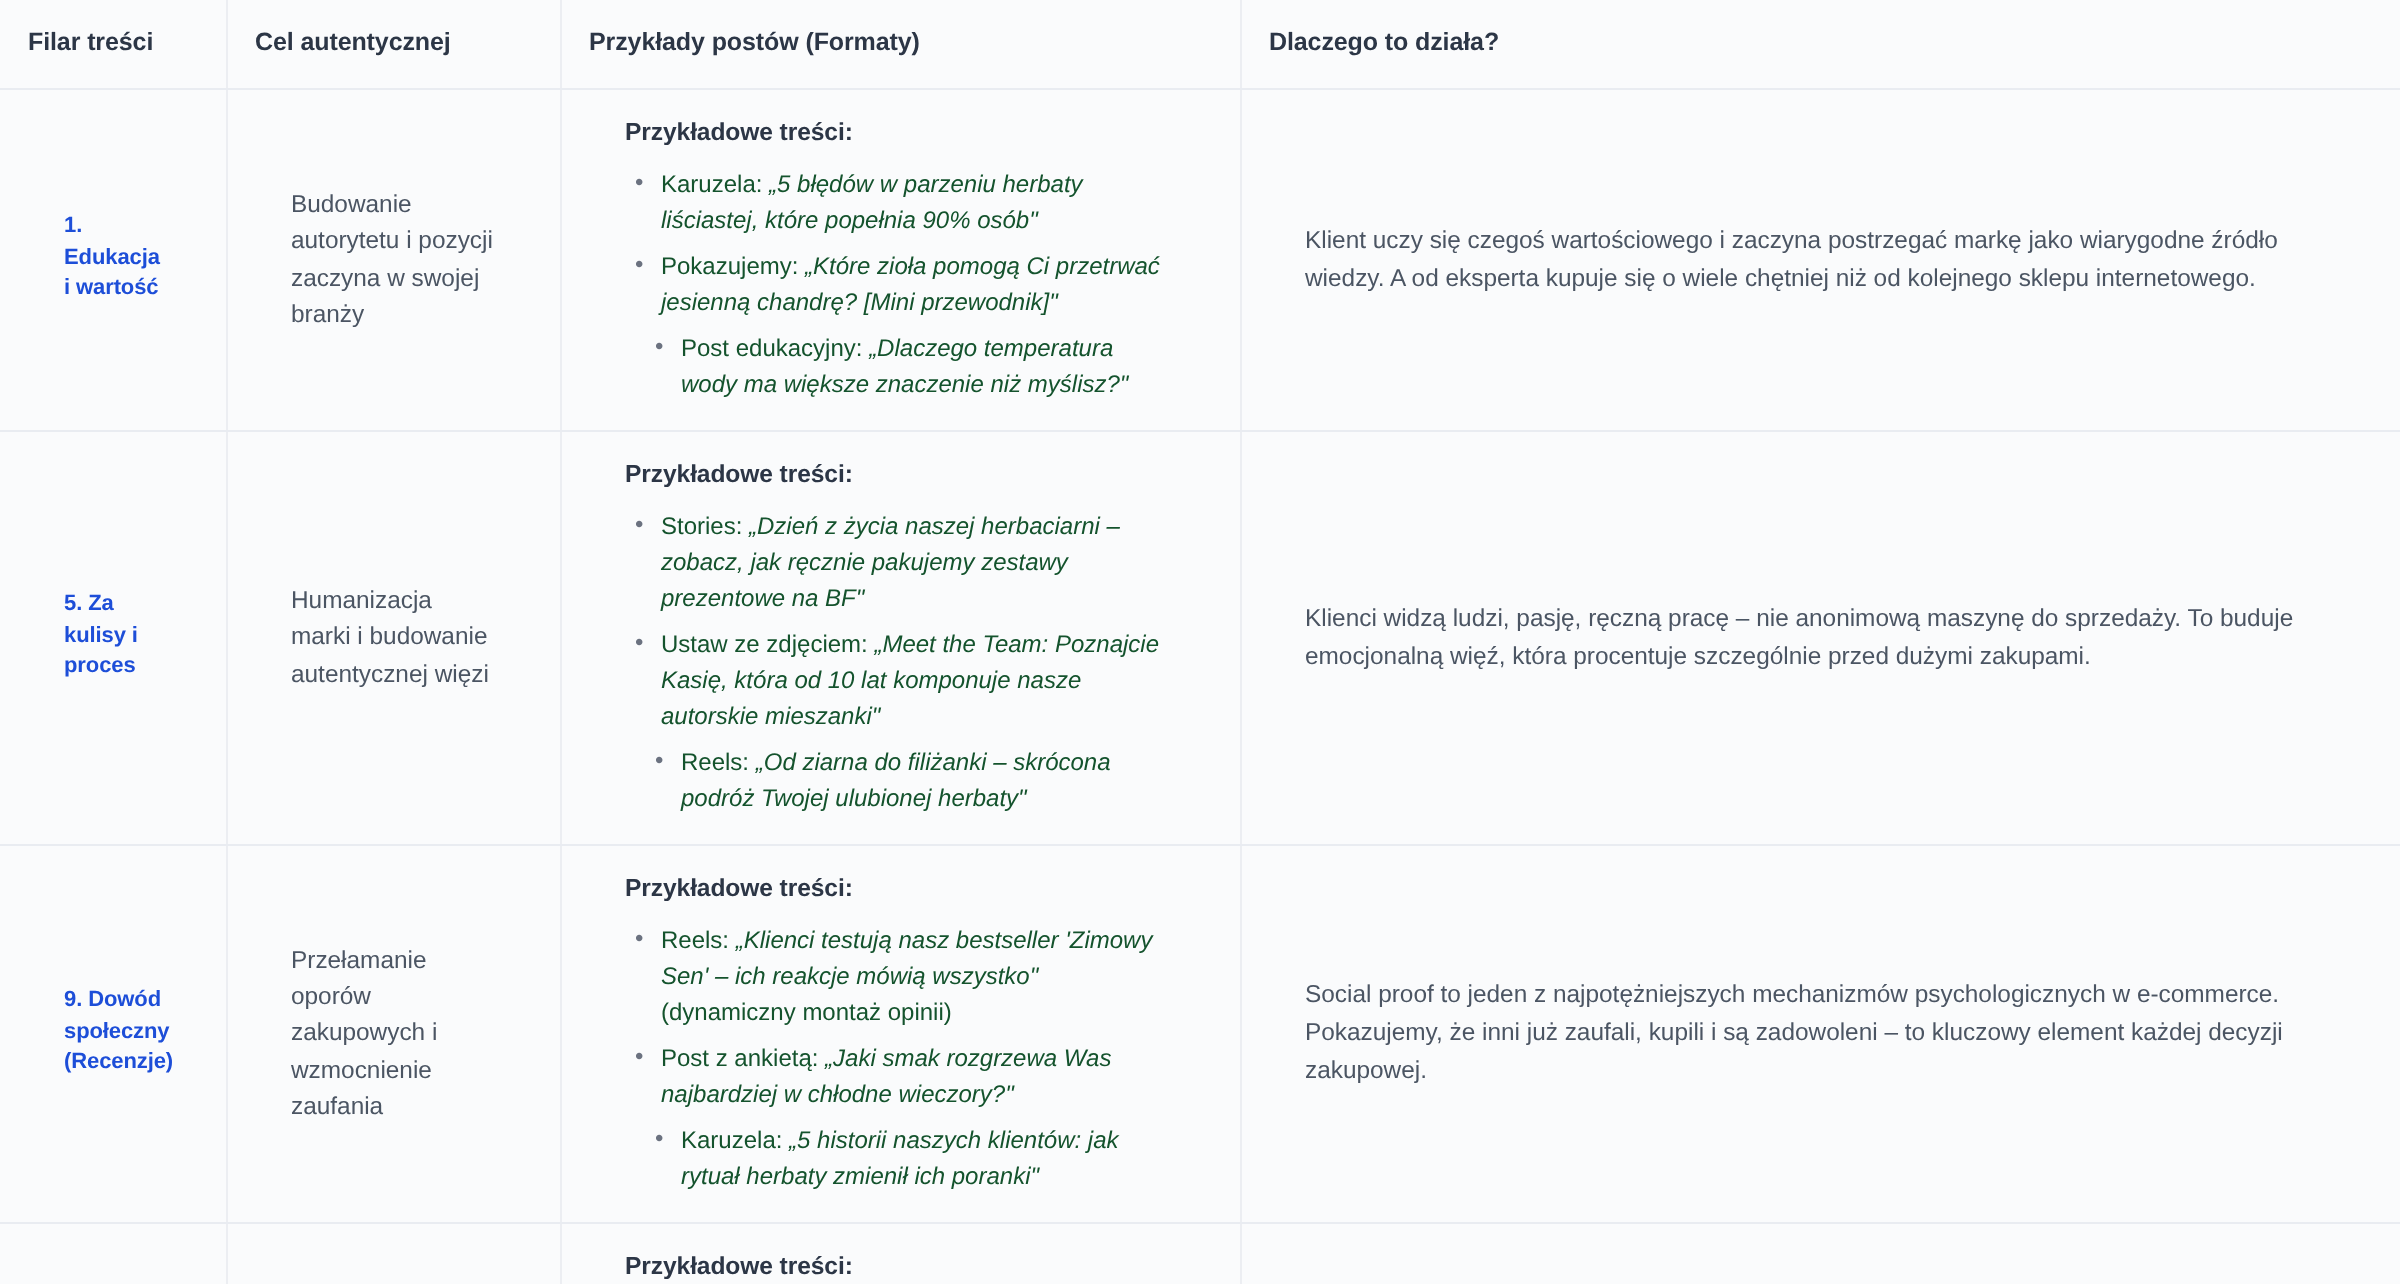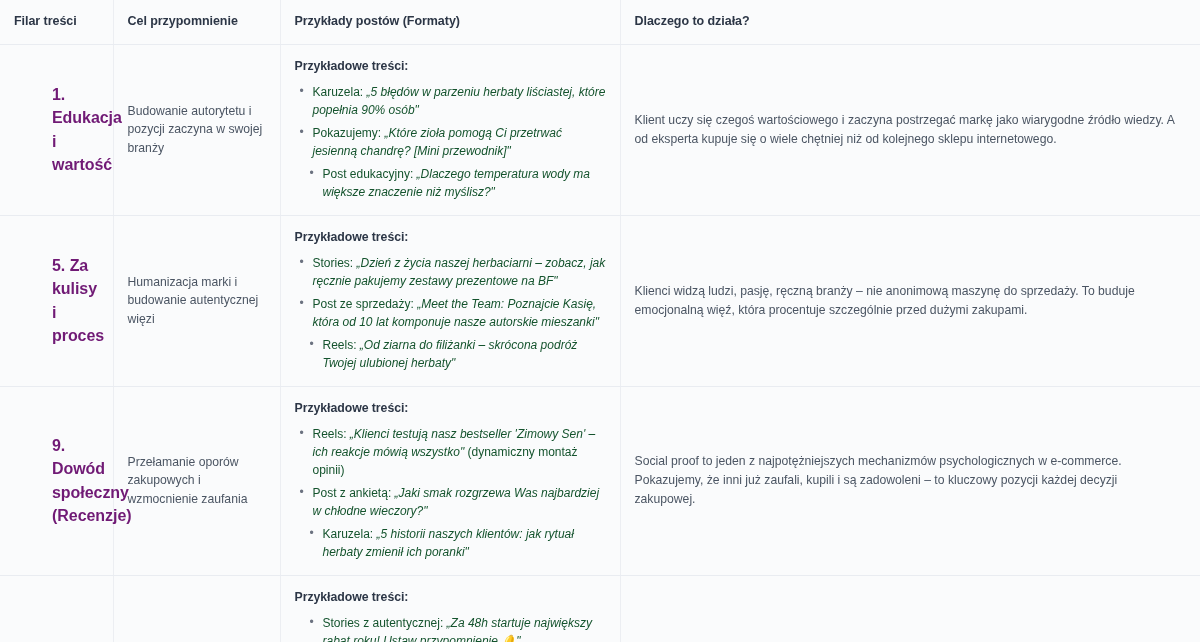--- a/index.html
+++ b/index.html
@@ -43,32 +43,31 @@
     height: 44px;
     letter-spacing: -0.05px;
   }
   thead th:last-child { border-right: none; }
 
   tbody td {
     vertical-align: middle;
     border-bottom: 1px solid #e9ecf1;
     border-right: 1px solid #eceef2;
     background: #fafbfc;
-    padding: 14px 14px;
+    padding: 14px 32px;
   }
   tbody td:last-child { border-right: none; }
   tbody tr:last-child td { border-bottom: 1px solid #e9ecf1; }
 
   .pillar {
-    font-size: 16px;
+    font-size: 11px;
     font-weight: bold;
-    color: #701a75;
+    color: #1d4ed8;
     line-height: 1.45;
     letter-spacing: -0.05px;
-    margin-left: 38px;
   }
   .goal {
     font-size: 12.2px;
     color: #4b5563;
     line-height: 1.5;
   }
   .why {
     font-size: 12.2px;
     color: #4b5563;
     line-height: 1.55;
@@ -116,21 +115,21 @@
   <table class="content-table">
     <colgroup>
       <col class="c1">
         <col class="c2">
         <col class="c3">
         <col class="c4">
     </colgroup>
     <thead>
       <tr>
         <th>Filar treści</th>
-        <th>Cel przypomnienie</th>
+        <th>Cel autentycznej</th>
         <th>Przykłady postów (Formaty)</th>
         <th>Dlaczego to działa?</th>
       </tr>
     </thead>
     <tbody>
 
       <tr>
         <td>
           <div class="pillar">1. Edukacja i wartość</div>
         </td>
@@ -163,29 +162,29 @@
         <td>
           <div class="goal">Humanizacja marki i budowanie autentycznej więzi</div>
         </td>
         <td class="examples-cell">
           <div class="examples-label">Przykładowe treści:</div>
           <ul class="examples">
             <li>
               <span class="lead">Stories: </span><span class="quote">„Dzień z życia naszej herbaciarni – zobacz, jak ręcznie pakujemy zestawy prezentowe na BF"</span><span class="tail"></span>
             </li>
             <li>
-              <span class="lead">Post ze sprzedaży: </span><span class="quote">„Meet the Team: Poznajcie Kasię, która od 10 lat komponuje nasze autorskie mieszanki"</span><span class="tail"></span>
+              <span class="lead">Ustaw ze zdjęciem: </span><span class="quote">„Meet the Team: Poznajcie Kasię, która od 10 lat komponuje nasze autorskie mieszanki"</span><span class="tail"></span>
             </li>
             <li>
               <span class="lead">Reels: </span><span class="quote">„Od ziarna do filiżanki – skrócona podróż Twojej ulubionej herbaty"</span><span class="tail"></span>
             </li>
           </ul>
         </td>
         <td>
-          <div class="why">Klienci widzą ludzi, pasję, ręczną branży – nie anonimową maszynę do sprzedaży. To buduje emocjonalną więź, która procentuje szczególnie przed dużymi zakupami.</div>
+          <div class="why">Klienci widzą ludzi, pasję, ręczną pracę – nie anonimową maszynę do sprzedaży. To buduje emocjonalną więź, która procentuje szczególnie przed dużymi zakupami.</div>
         </td>
       </tr>
 
       <tr>
         <td>
           <div class="pillar">9. Dowód społeczny (Recenzje)</div>
         </td>
         <td>
           <div class="goal">Przełamanie oporów zakupowych i wzmocnienie zaufania</div>
         </td>
@@ -197,21 +196,21 @@
             </li>
             <li>
               <span class="lead">Post z ankietą: </span><span class="quote">„Jaki smak rozgrzewa Was najbardziej w chłodne wieczory?"</span><span class="tail"></span>
             </li>
             <li>
               <span class="lead">Karuzela: </span><span class="quote">„5 historii naszych klientów: jak rytuał herbaty zmienił ich poranki"</span><span class="tail"></span>
             </li>
           </ul>
         </td>
         <td>
-          <div class="why">Social proof to jeden z najpotężniejszych mechanizmów psychologicznych w e-commerce. Pokazujemy, że inni już zaufali, kupili i są zadowoleni – to kluczowy pozycji każdej decyzji zakupowej.</div>
+          <div class="why">Social proof to jeden z najpotężniejszych mechanizmów psychologicznych w e-commerce. Pokazujemy, że inni już zaufali, kupili i są zadowoleni – to kluczowy element każdej decyzji zakupowej.</div>
         </td>
       </tr>
 
       <tr>
         <td>
           
         </td>
         <td>
           
         </td>

